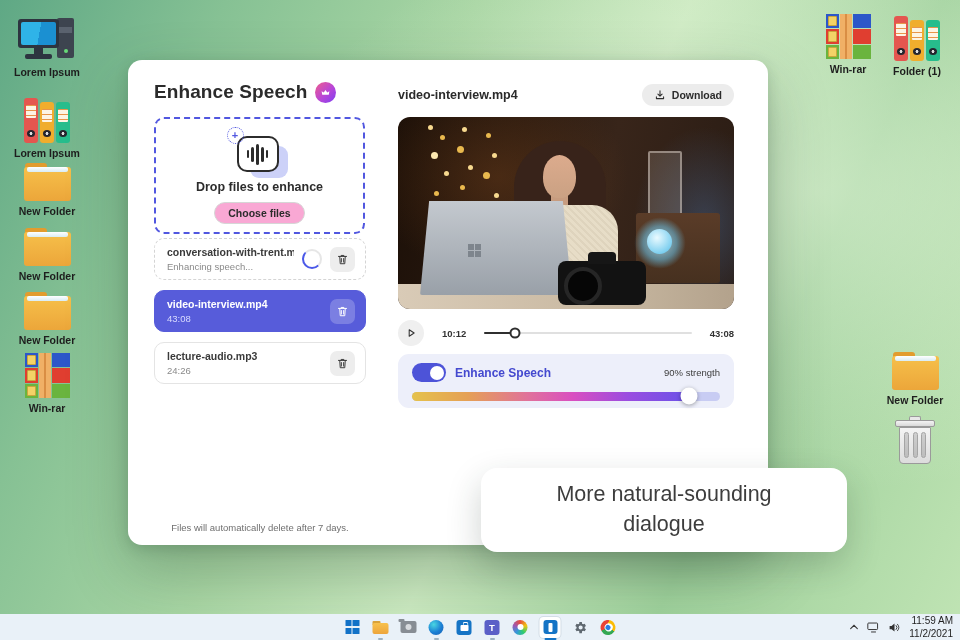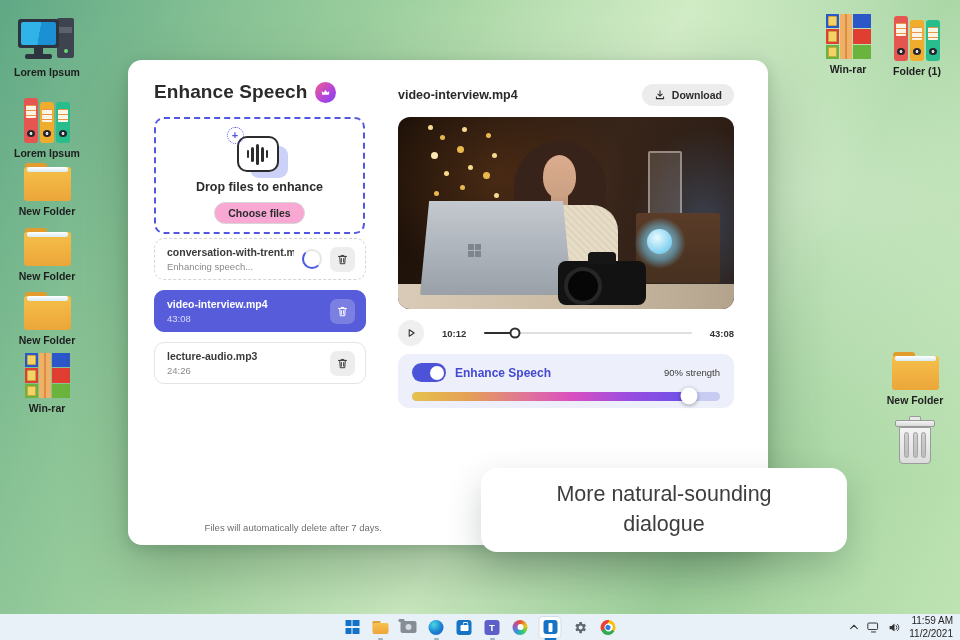--- a/index.html
+++ b/index.html
@@ -89,21 +89,21 @@
   .frow { display:flex; align-items:center; gap:8px; border-radius:10px; padding:7px 10px 7px 12px; background:#fff; border:1.4px solid #e4e4e4; cursor:pointer; min-height:42px; }
   .frow.dashed { border-style:dashed; border-color:#d4d4d4; }
   .frow .fmeta { flex:1; min-width:0; }
   .fname { font-size:10.5px; font-weight:bold; color:#3a3a3a; white-space:nowrap; overflow:hidden; }
   .fsub { font-size:9.5px; color:#8a8a8a; margin-top:3px; }
   .tbtn { flex:none; width:25px; height:25px; border-radius:7px; background:#ededed; border:none; display:flex; align-items:center; justify-content:center; cursor:pointer; }
   .frow.selected { background:#575cda; border-color:#575cda; }
   .frow.selected .fname { color:#fff; } .frow.selected .fsub { color:#d9dbff; }
   .frow.selected .tbtn { background:rgba(255,255,255,.22); }
   .spinner { flex:none; width:20px; height:20px; border-radius:50%; border:2.4px solid #e6e6e6; border-bottom-color:#4a58e8; border-left-color:#4a58e8; }
-  #list-footnote { position:absolute; left:10px; top:462px; width:244px; text-align:right; font-size:9.5px; color:#6f6f6f; }
+  #list-footnote { position:absolute; left:10px; top:462px; width:244px; text-align:center; font-size:9.5px; color:#6f6f6f; }
 
   
   #rp-header { position:absolute; left:270px; top:24px; width:336px; display:flex; align-items:center; }
   #rp-filename { font-size:12.5px; font-weight:bold; color:#2b2b2b; }
   #download-btn { margin-left:auto; display:flex; align-items:center; gap:6px; background:#ececec; border:none; border-radius:14px; padding:5px 12px; font-size:10.5px; font-weight:600; color:#2c2c2c; cursor:pointer; font-family:inherit; }
 
   #video { position:absolute; left:270px; top:57px; width:336px; height:192px; border-radius:12px; overflow:hidden; cursor:pointer;
     background:linear-gradient(100deg,#1c1008 0%,#2a1a10 35%,#38251a 60%,#2a1c14 100%); }
   .vg-warm { position:absolute; left:-30px; top:-40px; width:260px; height:200px; background:radial-gradient(closest-side,#8a4d1e55,transparent); }
   .vg-blue { position:absolute; right:-40px; top:10px; width:140px; height:190px; background:radial-gradient(closest-side,#4a6fa066,transparent); }

